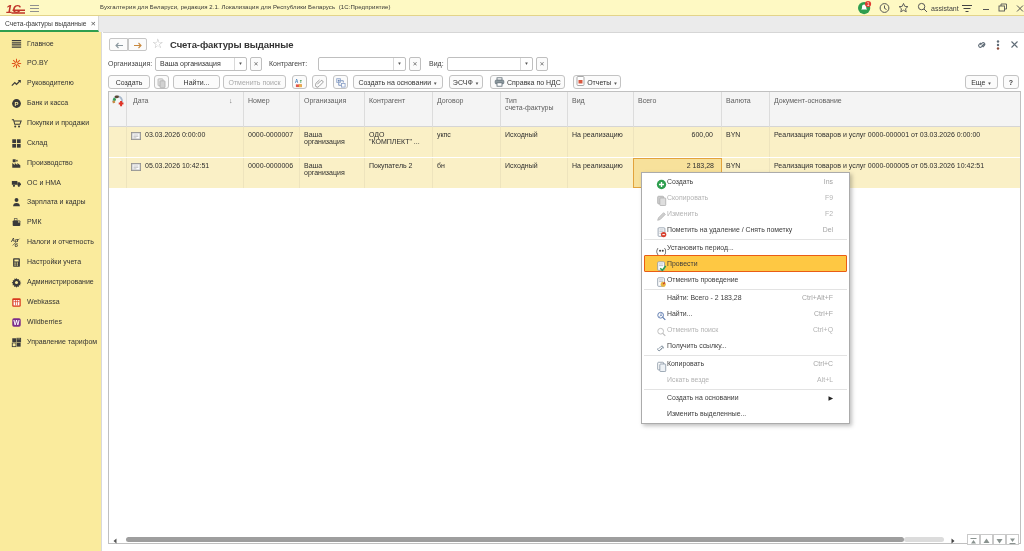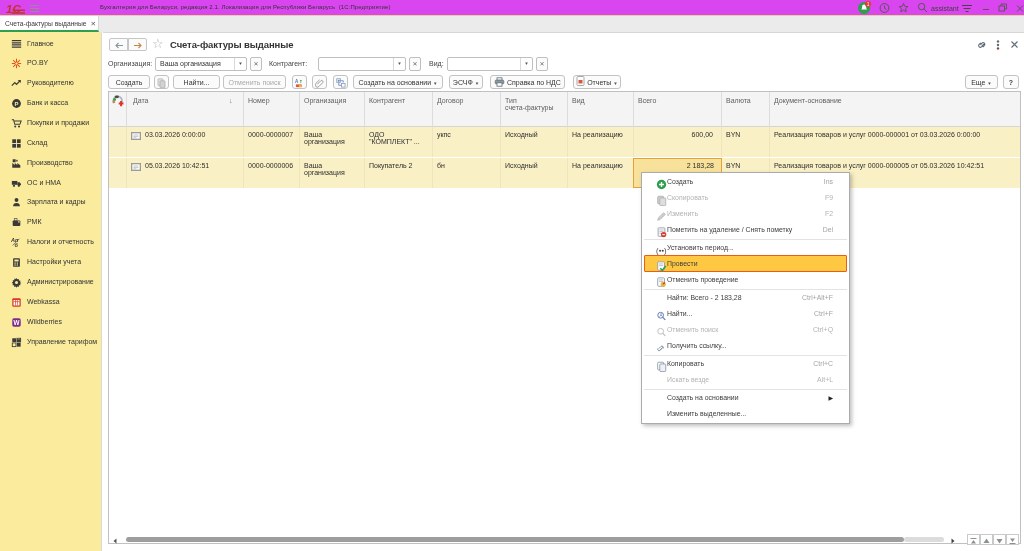--- a/index.html
+++ b/index.html
@@ -1,21 +1,21 @@
 <!DOCTYPE html>
 <html><head>
 <meta charset="utf-8">
 <style>
 * { margin:0; padding:0; box-sizing:border-box; }
 html,body { width:1024px; height:551px; overflow:hidden; }
 body { font-family:"Liberation Sans", sans-serif; position:relative; background:#fff; }
 .abs { position:absolute; }
 
 
-#topbar { position:absolute; left:0; top:0; width:1024px; height:16px; background:#d946ef; border-bottom:1px solid #e3d48a; }
+#topbar { position:absolute; left:0; top:0; width:1024px; height:16px; background:#fef9c3; border-bottom:1px solid #e3d48a; }
 #topbar .ttl { position:absolute; left:100px; top:4px; font-size:6px; color:#333; letter-spacing:0.1px; }
 
 #burger { position:absolute; left:30px; top:5px; width:9px; height:7px; }
 #burger div { height:1.1px; background:#909090; margin-bottom:1.7px; }
 .tr-ic { position:absolute; top:1px; height:14px; }
 
 
 #tabrow { position:absolute; left:0; top:16px; width:1024px; height:16px; background:#ebebeb; }
 #tab1 { position:absolute; left:0; top:0; width:99px; height:16px; background:#fff; border-right:1px solid #d6d6d6; border-bottom:2px solid #2f9e4f; font-size:6.7px; color:#3c3c3c; padding:3.5px 0 0 5px; white-space:nowrap; }
 #tab1 .x { color:#555; margin-left:2px; font-size:6.5px; }

